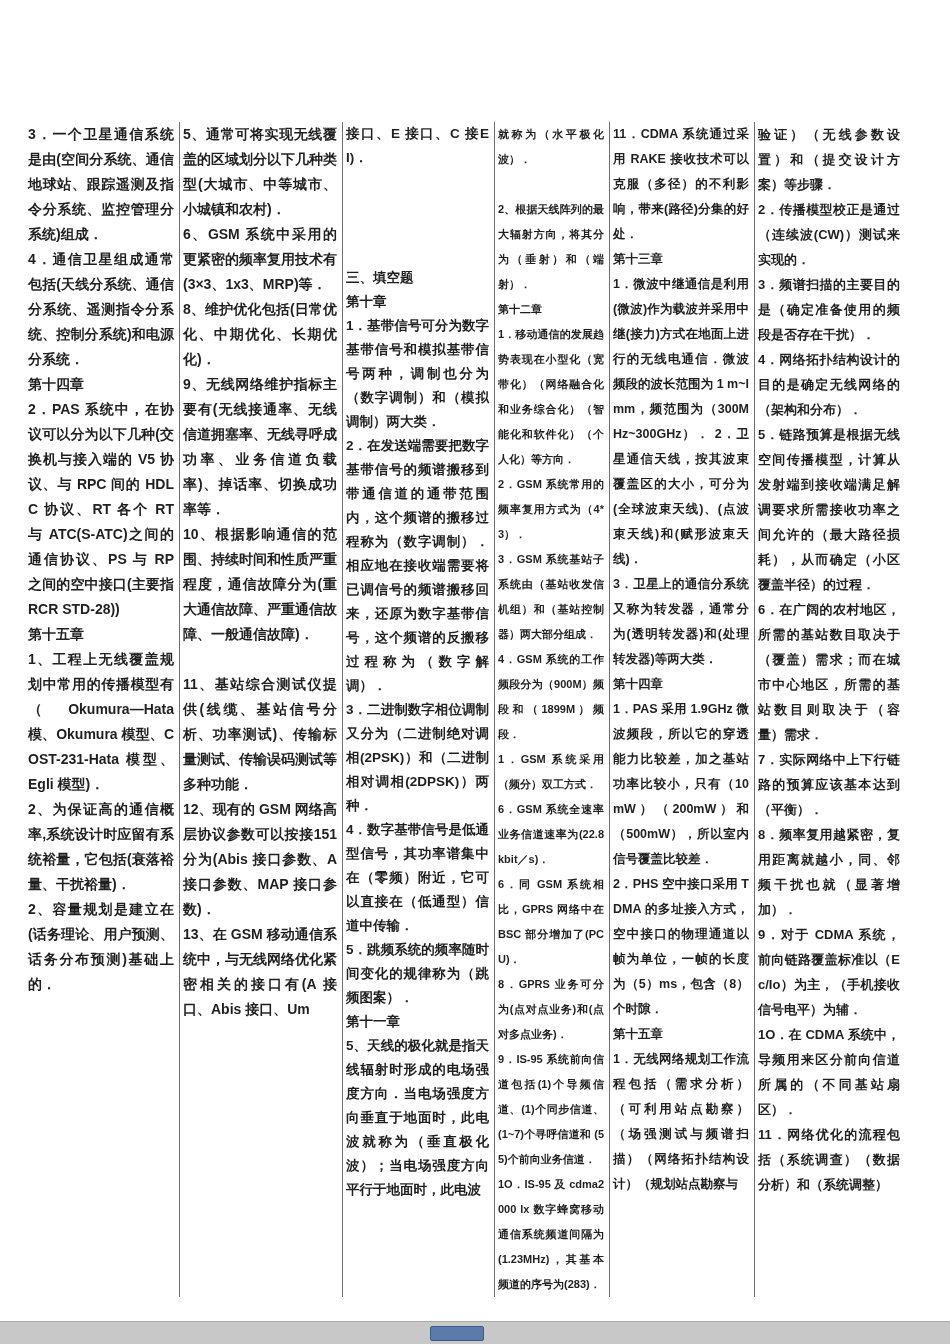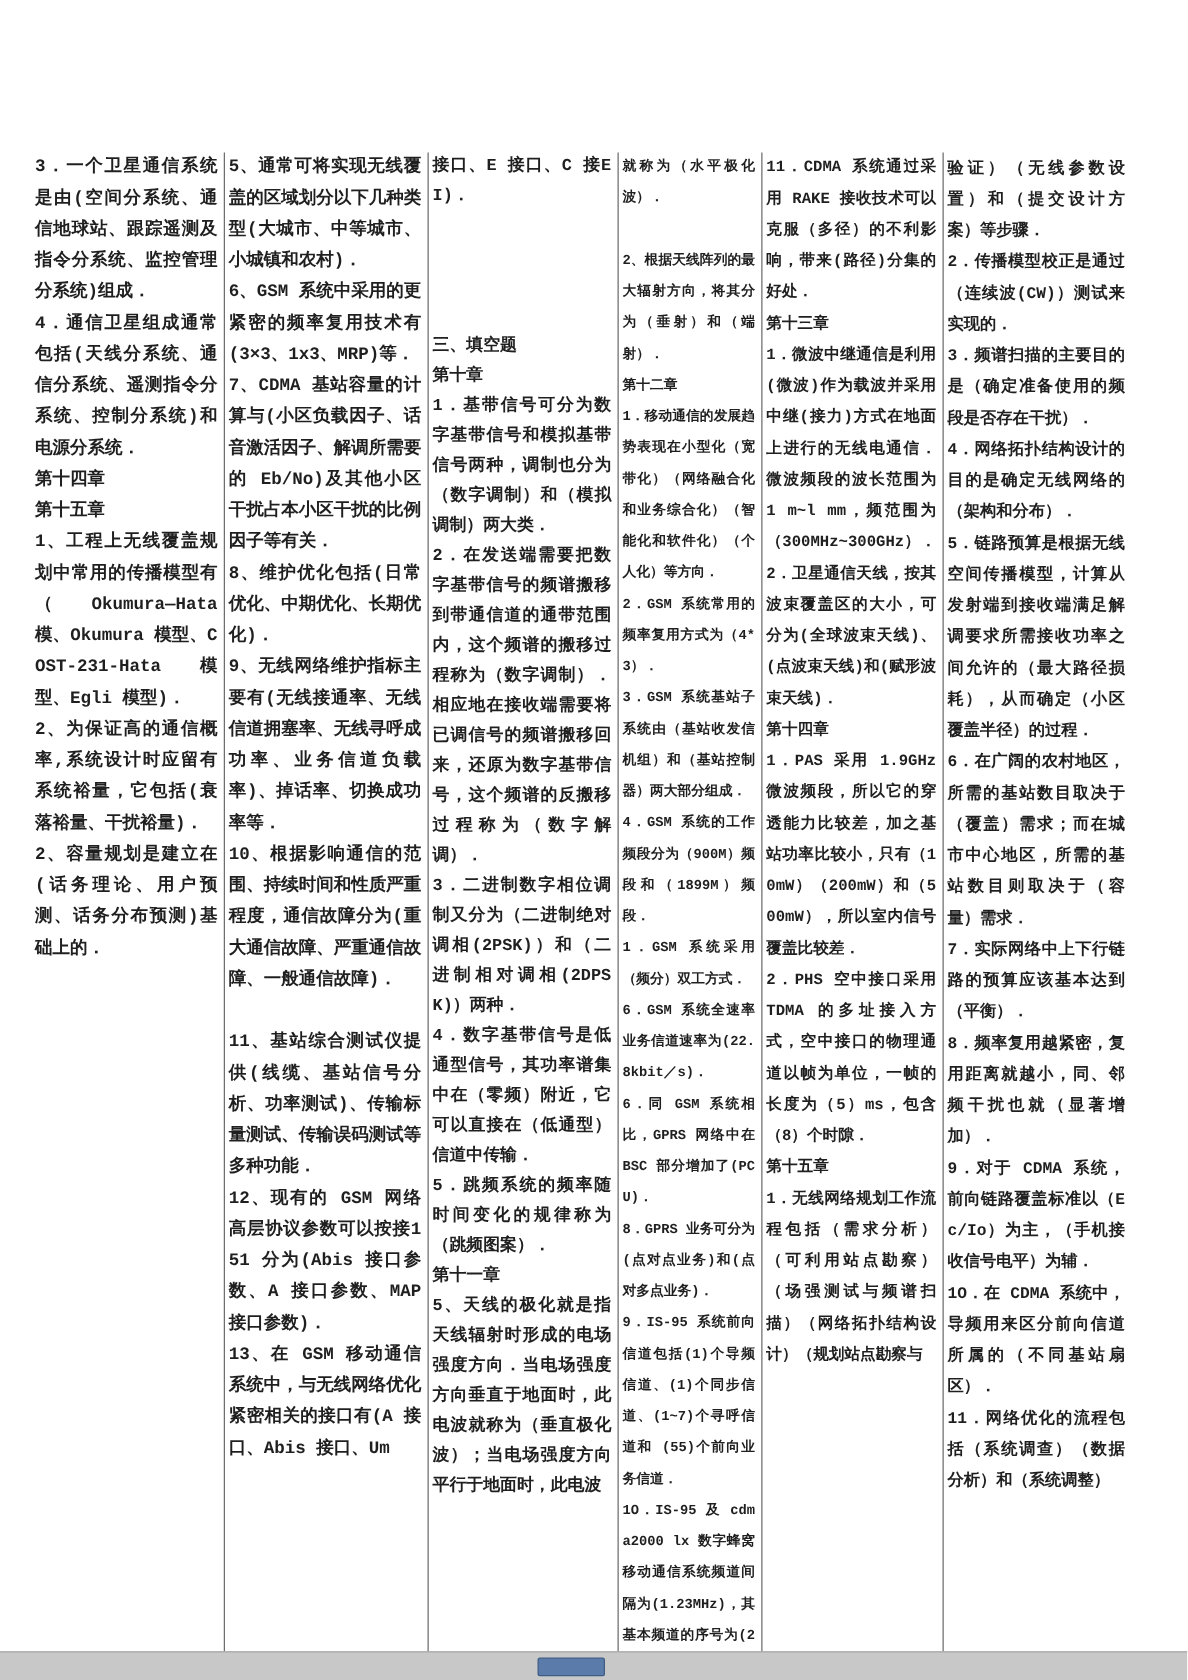--- a/index.html
+++ b/index.html
@@ -1,19 +1,19 @@
 <!DOCTYPE html>
 <html><head>
 <meta charset="utf-8">
 <style>
   html,body { margin:0; padding:0; background:#ffffff; }
   .page {
     position:relative; width:950px; height:1344px; margin:0 auto;
     background:#ffffff; overflow:hidden;
-    font-family:Liberation Mono, monospace;
+    font-family:Liberation Sans, sans-serif;
     color:#1f1f1f; font-weight:600;
   }
   .columns {
     position:absolute; top:122px; left:25px;
     display:flex; align-items:stretch;
   }
   .col {
     box-sizing:border-box;
     padding:0 5px 0 3px;
     border-right:1px solid #6e6e6e;
@@ -41,30 +41,30 @@
 </style>
 </head>
 <body>
 
 <div class="page">
   <div class="columns">
     <div class="col c1">
         <p class="para">3．一个卫星通信系统是由(空间分系统、通信地球站、跟踪遥测及指令分系统、监控管理分系统)组成．</p>
         <p class="para">4．通信卫星组成通常包括(天线分系统、通信分系统、遥测指令分系统、控制分系统)和电源分系统．</p>
         <p class="para">第十四章</p>
+        <p class="para">2．PAS 系统中，在协议可以分为以下几种(交换机与接入端的 V5 协议、与 RPC 间的 HDLC 协议、RT 各个 RT 与 ATC(S-ATC)之间的通信协议、PS 与 RP 之间的空中接口(主要指 RCR STD-28))</p>
         <p class="para">第十五章</p>
         <p class="para">1、工程上无线覆盖规划中常用的传播模型有（Okumura—Hata 模、Okumura 模型、COST-231-Hata 模型、Egli 模型)．</p>
         <p class="para">2、为保证高的通信概率,系统设计时应留有系统裕量，它包括(衰落裕量、干扰裕量)．</p>
         <p class="para">2、容量规划是建立在(话务理论、用户预测、话务分布预测)基础上的．</p>
         <p class="para"></p>
       </div>
     <div class="col c2">
         <p class="para">5、通常可将实现无线覆盖的区域划分以下几种类型(大城市、中等城市、小城镇和农村)．</p>
         <p class="para">6、GSM 系统中采用的更紧密的频率复用技术有(3×3、1x3、MRP)等．</p>
-        <p class="para">7、CDMA 基站容量的计算与(小区负载因子、话音激活因子、解调所需要的 Eb/No)及其他小区干扰占本小区干扰的比例因子等有关．</p>
         <p class="para">8、维护优化包括(日常优化、中期优化、长期优化)．</p>
         <p class="para">9、无线网络维护指标主要有(无线接通率、无线信道拥塞率、无线寻呼成功率、业务信道负载率)、掉话率、切换成功率等．</p>
         <p class="para">10、根据影响通信的范围、持续时间和性质严重程度，通信故障分为(重大通信故障、严重通信故障、一般通信故障)．</p>
         <p class="para"></p>
         <p class="para">11、基站综合测试仪提供(线缆、基站信号分析、功率测试)、传输标量测试、传输误码测试等多种功能．</p>
         <p class="para">12、现有的 GSM 网络高层协议参数可以按接151 分为(Abis 接口参数、A 接口参数、MAP 接口参数)．</p>
         <p class="para">13、在 GSM 移动通信系统中，与无线网络优化紧密相关的接口有(A 接口、Abis 接口、Um</p>
       </div>
     <div class="col c3">
         <p class="para">接口、E 接口、C 接EI)．</p>
@@ -95,20 +95,21 @@
         <p class="para">6．GSM 系统全速率业务信道速率为(22.8kbit／s)．</p>
         <p class="para">6．同 GSM 系统相比，GPRS 网络中在 BSC 部分增加了(PCU)．</p>
         <p class="para">8．GPRS 业务可分为(点对点业务)和(点对多点业务)．</p>
         <p class="para">9．IS-95 系统前向信道包括(1)个导频信道、(1)个同步信道、(1~7)个寻呼信道和 (55)个前向业务信道．</p>
         <p class="para">1O．IS-95 及 cdma2000 lx 数字蜂窝移动通信系统频道间隔为(1.23MHz)，其基本频道的序号为(283)．</p>
       </div>
     <div class="col c5">
         <p class="para">11．CDMA 系统通过采用 RAKE 接收技术可以克服（多径）的不利影响，带来(路径)分集的好处．</p>
         <p class="para">第十三章</p>
         <p class="para">1．微波中继通信是利用(微波)作为载波并采用中继(接力)方式在地面上进行的无线电通信．微波频段的波长范围为 1 m~l mm，频范围为（300MHz~300GHz）． 2．卫星通信天线，按其波束覆盖区的大小，可分为(全球波束天线)、(点波束天线)和(赋形波束天线)．</p>
+        <p class="para">3．卫星上的通信分系统又称为转发器，通常分为(透明转发器)和(处理转发器)等两大类．</p>
         <p class="para">第十四章</p>
         <p class="para">1．PAS 采用 1.9GHz 微波频段，所以它的穿透能力比较差，加之基站功率比较小，只有（10mW）（200mW）和（500mW），所以室内信号覆盖比较差．</p>
         <p class="para">2．PHS 空中接口采用 TDMA 的多址接入方式，空中接口的物理通道以帧为单位，一帧的长度为（5）ms，包含（8）个时隙．</p>
         <p class="para">第十五章</p>
         <p class="para">1．无线网络规划工作流程包括（需求分析）（可利用站点勘察）（场强测试与频谱扫描）（网络拓扑结构设计）（规划站点勘察与</p>
       </div>
     <div class="col c6">
         <p class="para">验证）（无线参数设置）和（提交设计方案）等步骤．</p>
         <p class="para">2．传播模型校正是通过（连续波(CW)）测试来实现的．</p>
         <p class="para">3．频谱扫描的主要目的是（确定准备使用的频段是否存在干扰）．</p>

